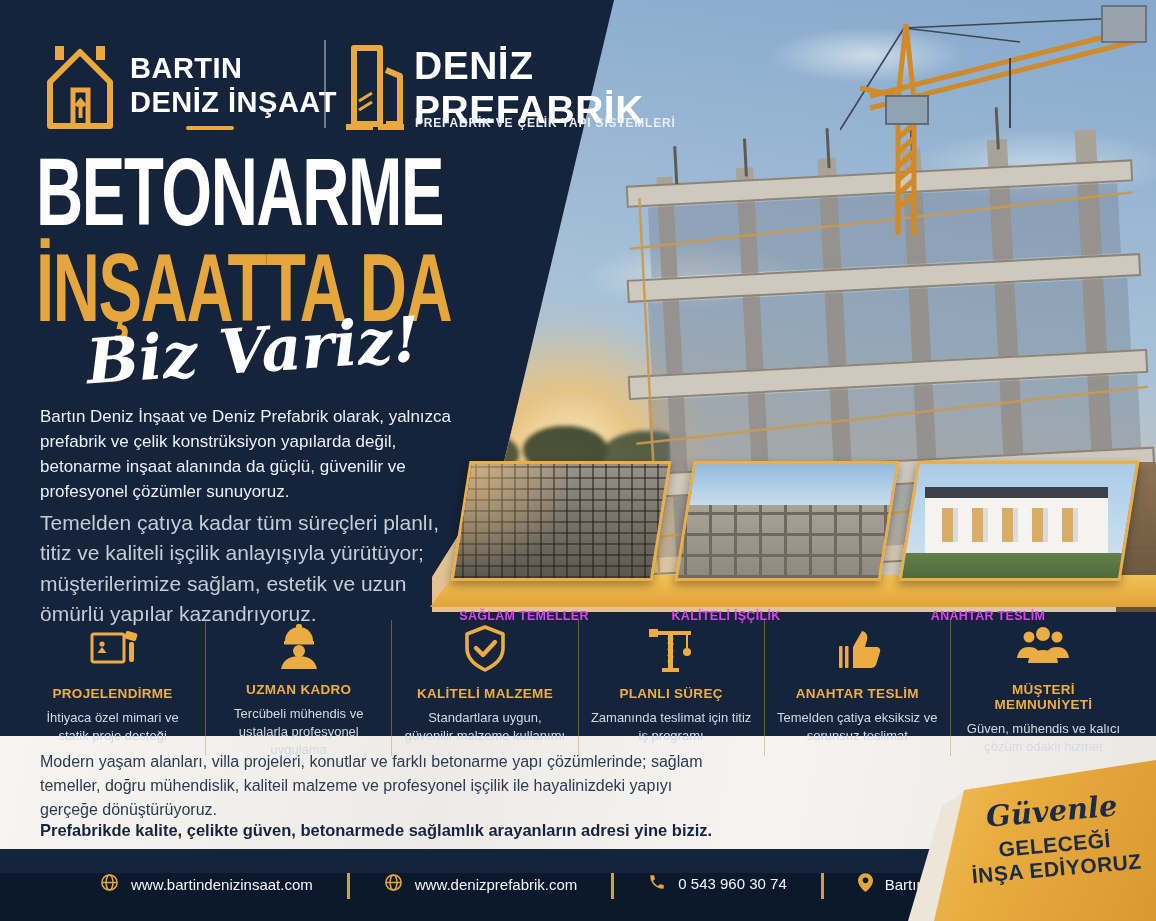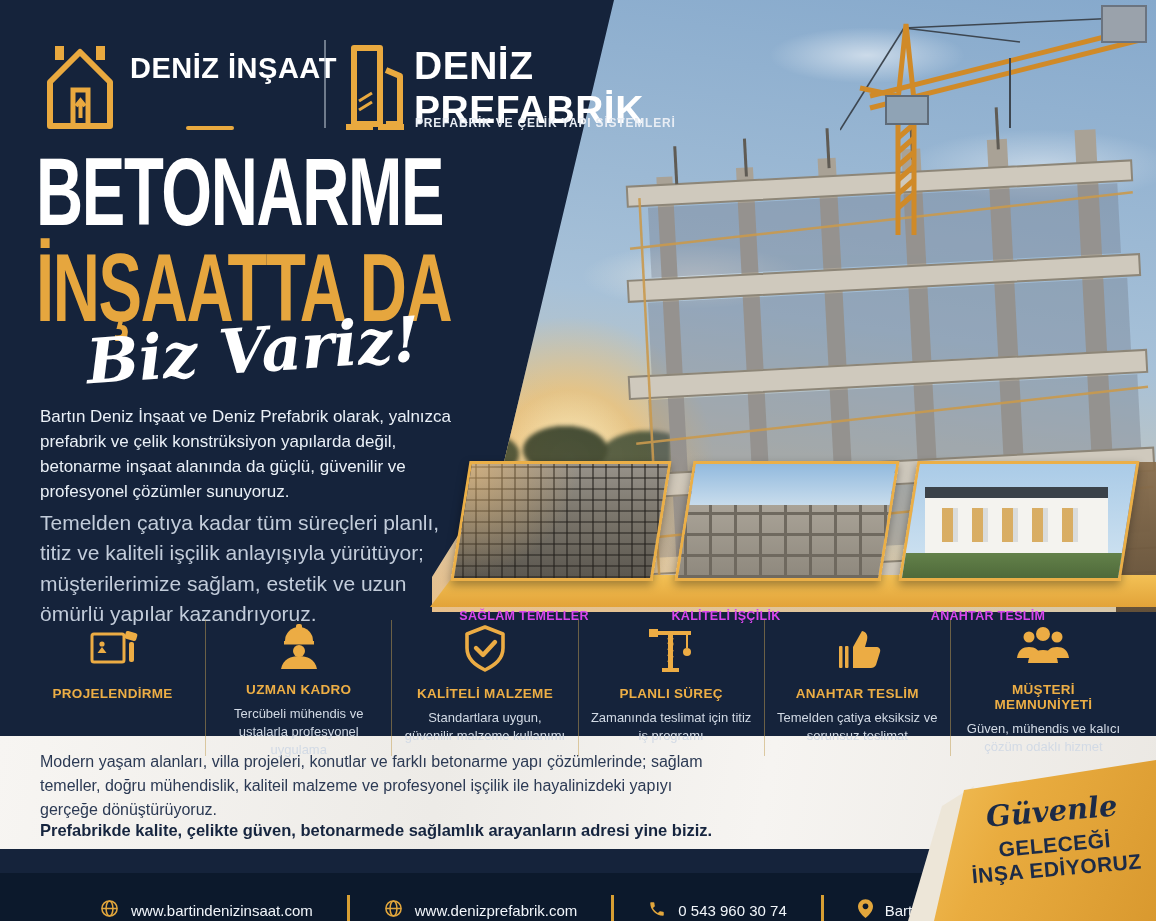--- a/index.html
+++ b/index.html
@@ -98,21 +98,21 @@
     background:linear-gradient(115deg,#F6CA67 0%,#E9AC3F 45%,#D9992F 100%);
     clip-path:polygon(84px 40px,276px 10px,276px 171px,54px 171px);}
   .rib-text{position:absolute;left:84px;top:44px;width:180px;text-align:center;
     transform:rotate(-5deg);color:#1C2B47;}
   .rib-script{font-family:"DejaVu Serif",serif;font-style:italic;font-weight:700;font-size:29px;}
   .rib-l1{font-size:21px;font-weight:800;margin-top:5px;letter-spacing:.5px;}
   .rib-l2{font-size:21px;font-weight:800;letter-spacing:.5px;}
 
   
   .footer{left:0;top:873px;width:1156px;height:48px;background:#0C192C;display:flex;
-          align-items:flex-end;padding-left:100px;box-sizing:border-box;z-index:5;}
+          align-items:flex-start;padding-left:100px;box-sizing:border-box;z-index:5;}
   .fitem{display:flex;align-items:center;gap:12px;font-size:15px;color:#F2F6FB;font-weight:500;}
   .fdiv{width:3px;height:26px;background:#D89F33;margin:0 34px;}
 </style>
 </head>
 <body>
 
 <div class="poster">
 
   <div class="photo">
     <div class="abs sun"></div>
@@ -185,20 +185,21 @@
         <rect x="15" y="8" width="9" height="14"></rect>
         <rect x="56" y="8" width="9" height="14"></rect>
       </g>
     <path d="M10 44 L40 14 L70 44 V88 H10 Z" fill="none" stroke="#E9A93F" stroke-width="6" stroke-linejoin="round"></path>
     <rect x="33" y="52" width="15" height="36" fill="none" stroke="#E9A93F" stroke-width="5"></rect>
     <g stroke="#E9A93F" stroke-width="4" fill="none">
         <path d="M40.5 80 V64 M36 68 l4.5 -5.5 4.5 5.5"></path>
       </g>
   </svg>
   <div class="abs brand1">
+    <div>BARTIN</div>
     <div>DENİZ İNŞAAT</div>
   </div>
   <div class="abs b1-underline"></div>
   <div class="abs logo-div"></div>
   <svg class="abs building-logo" style="z-index:3;" width="64" height="94" viewBox="0 0 64 94">
     <path d="M12 8 H38 V84 H12 Z" fill="none" stroke="#E9A93F" stroke-width="6" stroke-linejoin="round"></path>
     <path d="M44 30 L58 36 V84 H44" fill="none" stroke="#E9A93F" stroke-width="6" stroke-linejoin="round"></path>
     <g fill="#E9A93F">
         <rect x="4" y="84" width="27" height="6"></rect>
         <rect x="36" y="84" width="26" height="6"></rect>
@@ -244,20 +245,21 @@
           <rect x="5" y="10" width="32" height="28" rx="2" fill="none" stroke="#ECAC44" stroke-width="3"></rect>
           <circle cx="15" cy="20" r="2.6" fill="#ECAC44"></circle>
           <path d="M10.5 29 l4.5 -6 4.5 6 z" fill="#ECAC44"></path>
           <g fill="#ECAC44">
               <rect x="42" y="18" width="5" height="20" rx="2"></rect>
           <rect x="38" y="8" width="12" height="8" rx="2" transform="rotate(16 44 12)"></rect>
             </g>
         </svg>
       </div>
       <div class="ftitle">PROJELENDİRME</div>
+      <div class="fdesc">İhtiyaca özel mimari ve statik proje desteği</div>
     </div>
 
     <div class="feat">
       <div class="ficon">
         <svg width="50" height="50" viewBox="0 0 50 50" fill="#ECAC44">
           <path d="M11 21 a14 14 0 0 1 28 0 z"></path>
             <rect x="22" y="4" width="6" height="8" rx="2"></rect>
           <rect x="10" y="21" width="30" height="3.5"></rect>
             <circle cx="25" cy="31" r="6"></circle>
           <path d="M7 49 c2 -10 10 -13 18 -13 s16 3 18 13 z"></path>

